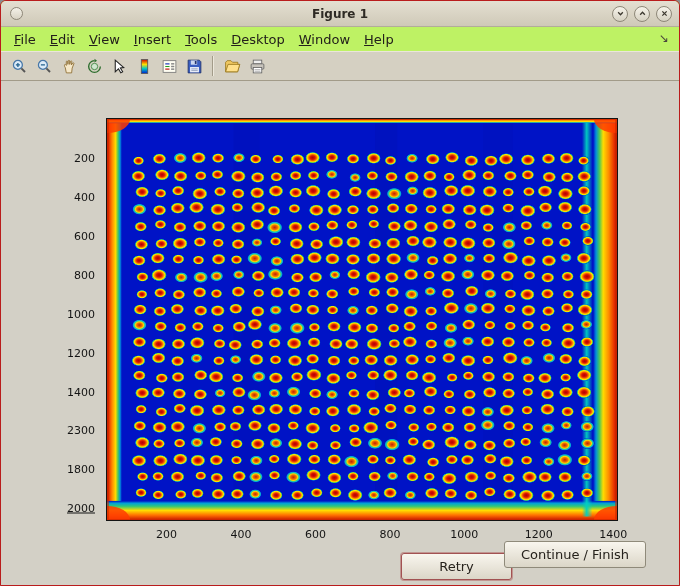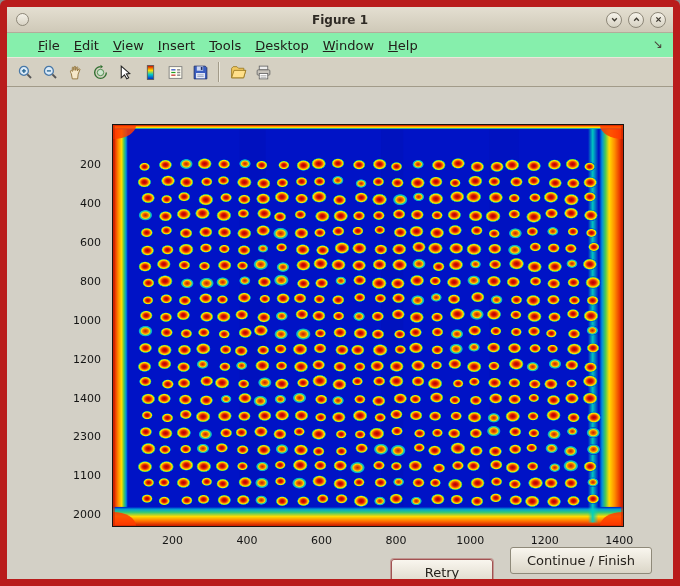--- a/index.html
+++ b/index.html
@@ -1,41 +1,41 @@
 <!DOCTYPE html>
 <html><head>
 <meta charset="utf-8">
 <style>
   *{box-sizing:border-box;margin:0;padding:0}
   html,body{width:680px;height:586px;overflow:hidden}
   body{background:#8c8c8c;font-family:"DejaVu Sans","Liberation Sans",sans-serif}
-  .window{width:680px;height:586px;background:#86efac;border:7px solid #b91c1c;border-radius:6px 6px 0 0;position:relative;overflow:hidden}
+  .window{width:680px;height:586px;background:#bef264;border:1px solid #b91c1c;border-radius:6px 6px 0 0;position:relative;overflow:hidden}
   .titlebar{height:26px;background:linear-gradient(#e4dfd1,#cfc9b8);display:flex;align-items:center;position:relative;border-bottom:1px solid #b3ac9a}
   .tb-title{position:absolute;left:0;right:0;text-align:center;font-size:12px;font-weight:bold;color:#2e2a24;pointer-events:none}
   .tb-menu-btn{margin-left:9px;width:13px;height:13px;border:1px solid #8d8778;border-radius:50%;background:linear-gradient(#f4f1e8,#d8d3c4);z-index:1}
   .tb-controls{margin-left:auto;margin-right:7px;display:flex;gap:6px;z-index:1}
   .cbtn{width:16px;height:16px;border:1px solid #8d8778;border-radius:50%;background:linear-gradient(#f6f3ea,#d6d1c2);display:flex;align-items:center;justify-content:center}
   .cbtn svg{width:9px;height:9px;display:block}
-  .menubar{height:24px;display:flex;align-items:center;padding-left:24px;position:relative;font-size:13px;color:#23201b}
+  .menubar{height:24px;display:flex;align-items:center;padding-left:6px;position:relative;font-size:13px;color:#23201b}
   .menu-item{padding:2px 7px;cursor:default}
   .menu-item u{text-decoration:underline}
   .dock{position:absolute;right:10px;top:4px;font-size:12px;color:#4a453c}
   .toolbar{height:30px;display:flex;align-items:center;padding-left:6px;gap:1px;border-top:1px solid #eae6da;border-bottom:1px solid #a29b89;background:#d5d0c2}
   .tool-btn{width:24px;height:24px;display:flex;align-items:center;justify-content:center}
   .tool-btn svg{width:17px;height:17px;display:block}
   .tb-sep{width:2px;height:20px;margin:0 5px;border-left:1px solid #a29b89;border-right:1px solid #ece8dc}
   .figure-area{position:absolute;top:80px;left:0;right:0;bottom:0;background:#d3d0c6}
   .axes{position:absolute;left:105px;top:37px;width:512px;height:403px;border:1px solid #141414;background:#0013c6}
   .axes > svg{position:absolute;left:0;top:0;width:100%;height:100%;display:block}
   .yticks{position:absolute;top:0;left:-48px;width:42px;height:100%}
   .ytick{position:absolute;right:6px;transform:translateY(-50%);font-size:11px;color:#141414;white-space:nowrap}
   .xticks{position:absolute;left:0;bottom:-23px;width:100%;height:19px}
   .xtick{position:absolute;top:4px;transform:translateX(-50%);font-size:11px;color:#141414;white-space:nowrap}
   .btn{position:absolute;height:27px;font-size:13px;color:#26221c;background:linear-gradient(#f9f6ee,#dbd6c8);border:1px solid #8f8a7a;border-radius:3px;font-family:inherit;cursor:default}
-  .btn-retry{left:384px;top:472px;width:102px;border-color:#a25252;box-shadow:0 0 0 1px rgba(170,80,80,.45)}
+  .btn-retry{left:400px;top:472px;width:111px;border-color:#a25252;box-shadow:0 0 0 1px rgba(170,80,80,.45)}
   .btn-continue{left:503px;top:460px;width:142px}
 </style>
 </head>
 <body>
 
 <div class="window">
 
   <div class="titlebar">
     <span class="tb-menu-btn"></span>
     <span class="tb-title">Figure 1</span>
@@ -741,22 +741,22 @@
       </svg>
       <div class="yticks">
           <div class="ytick" style="top: 9.70874%;">200</div>
           <div class="ytick" style="top: 19.4175%;">400</div>
           <div class="ytick" style="top: 29.1262%;">600</div>
           <div class="ytick" style="top: 38.835%;">800</div>
           <div class="ytick" style="top: 48.5437%;">1000</div>
           <div class="ytick" style="top: 58.2524%;">1200</div>
           <div class="ytick" style="top: 67.9612%;">1400</div>
           <div class="ytick" style="top: 77.6699%;">2300</div>
-          <div class="ytick" style="top: 87.3786%;">1100</div>
-          <div class="ytick" style="top: 97.0874%;">2000</div>
+          <div class="ytick" style="top: 87.3786%;">1800</div>
+          <div class="ytick" style="top: 97.0874%; text-decoration: underline;">2000</div>
         </div>
       <div class="xticks">
           <div class="xtick" style="left: 11.6788%;">200</div>
           <div class="xtick" style="left: 26.2774%;">400</div>
           <div class="xtick" style="left: 40.8759%;">600</div>
           <div class="xtick" style="left: 55.4745%;">800</div>
           <div class="xtick" style="left: 70.073%;">1000</div>
           <div class="xtick" style="left: 84.6715%;">1200</div>
           <div class="xtick" style="left: 99.2701%;">1400</div>
         </div>

